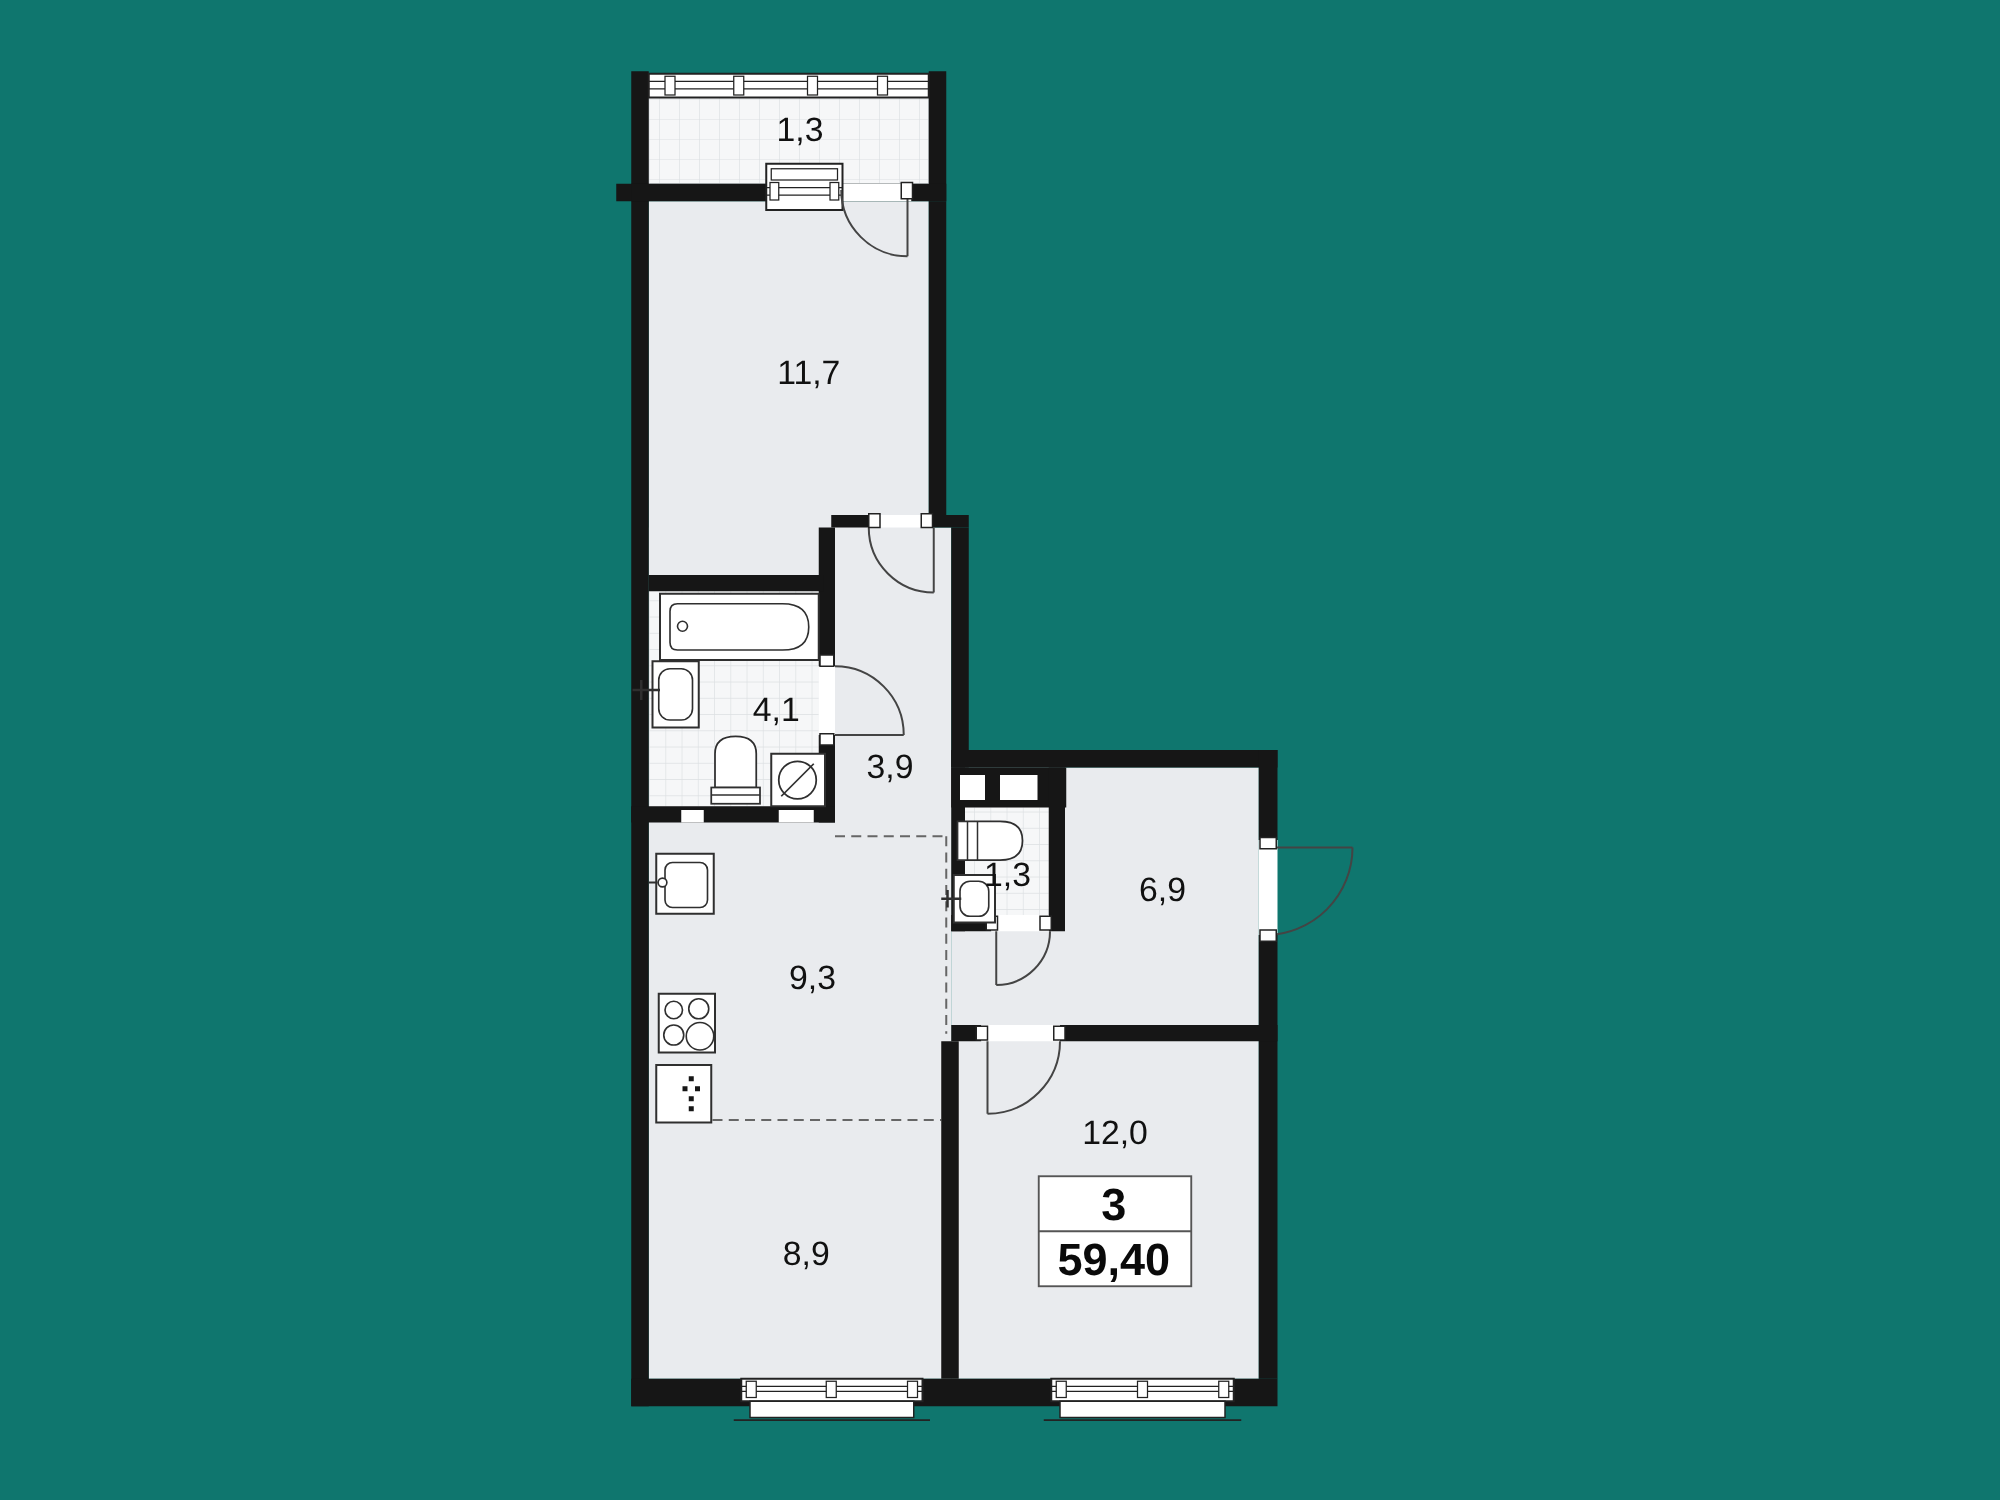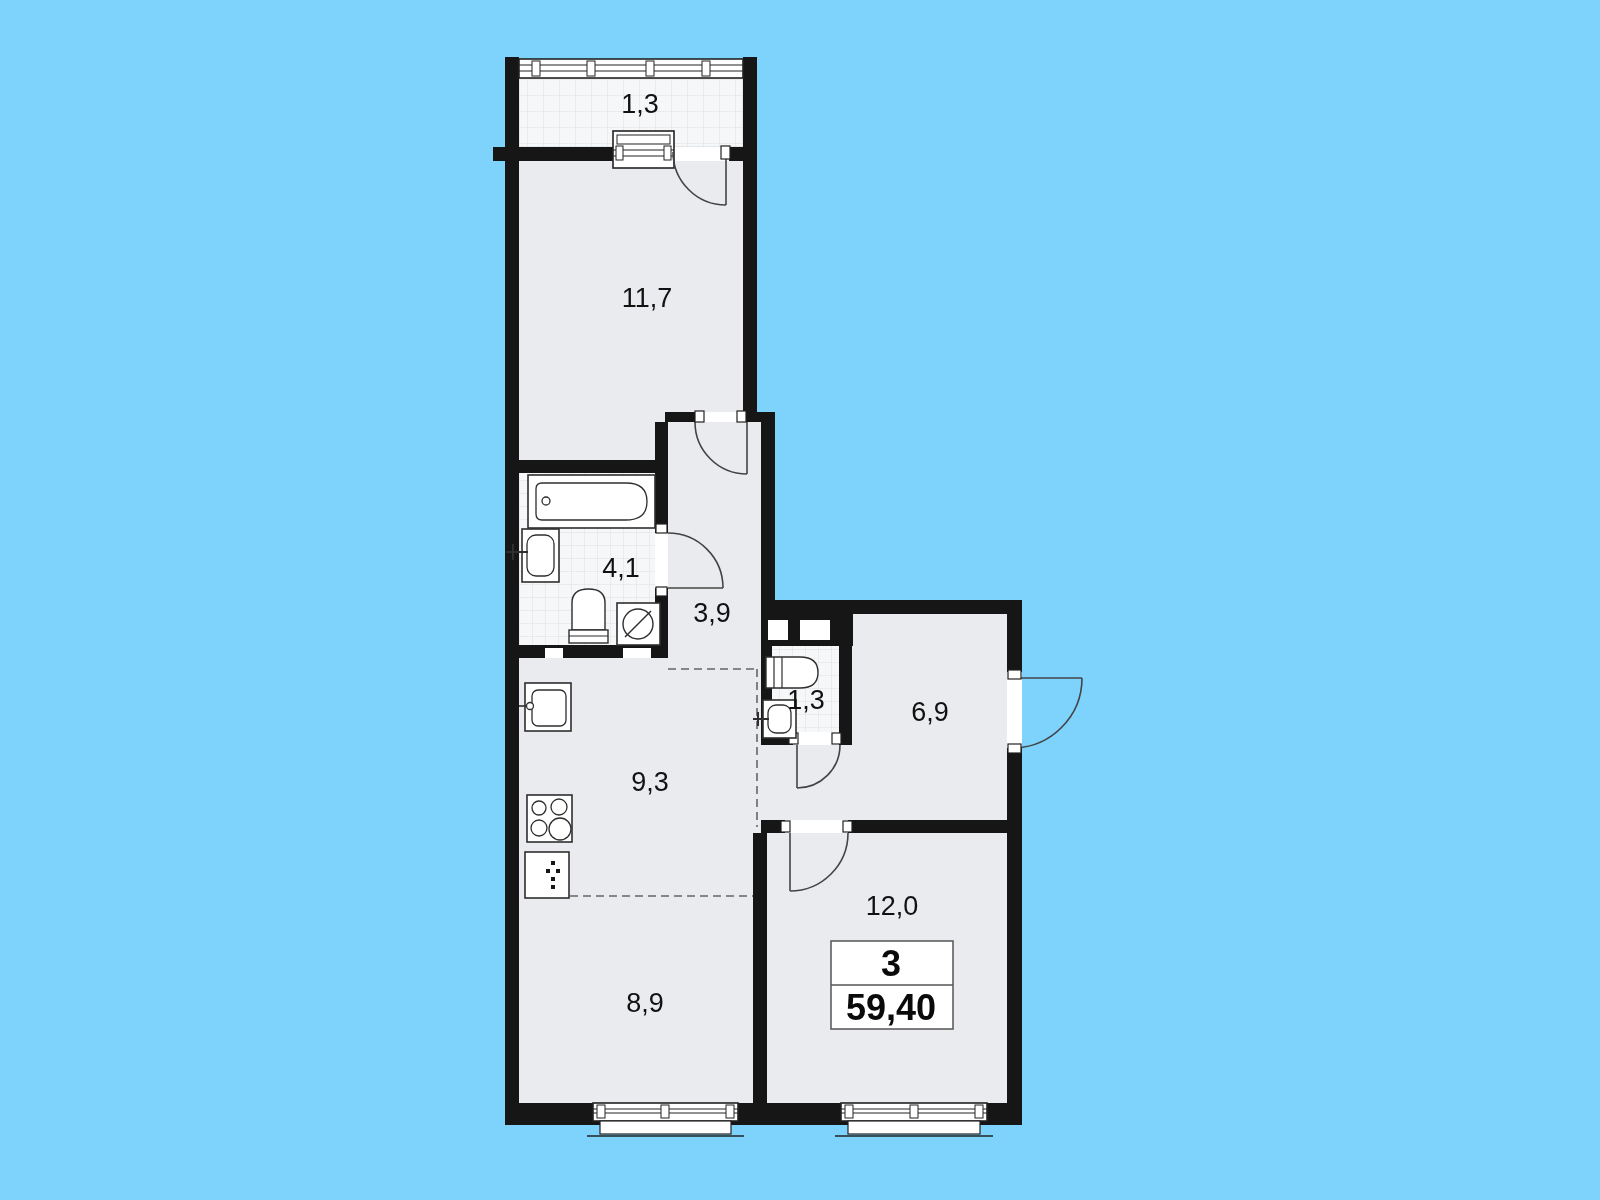--- a/index.html
+++ b/index.html
@@ -1,16 +1,16 @@
 <!DOCTYPE html>
 <html><head>
 <meta charset="utf-8">
 <style>
   html,body{margin:0;padding:0;background:#ffffff;}
-  .page{position:relative;width:1600px;height:1200px;background:#7dd3fc;overflow:hidden;
+  .page{position:relative;width:1600px;height:1200px;background:#0f766e;overflow:hidden;
         font-family:"Liberation Sans", sans-serif;text-decoration:underline;}
   svg{display:block;}
   text.arealbl{font-family:"Liberation Sans",sans-serif;font-size:27px;fill:#111;}
   text.big{font-family:"Liberation Sans",sans-serif;font-size:36px;font-weight:700;fill:#0a0a0a;}
 </style>
 </head>
 <body>
 
 <div class="page">
 <svg width="1600" height="1200" viewBox="0 0 1600 1200">

